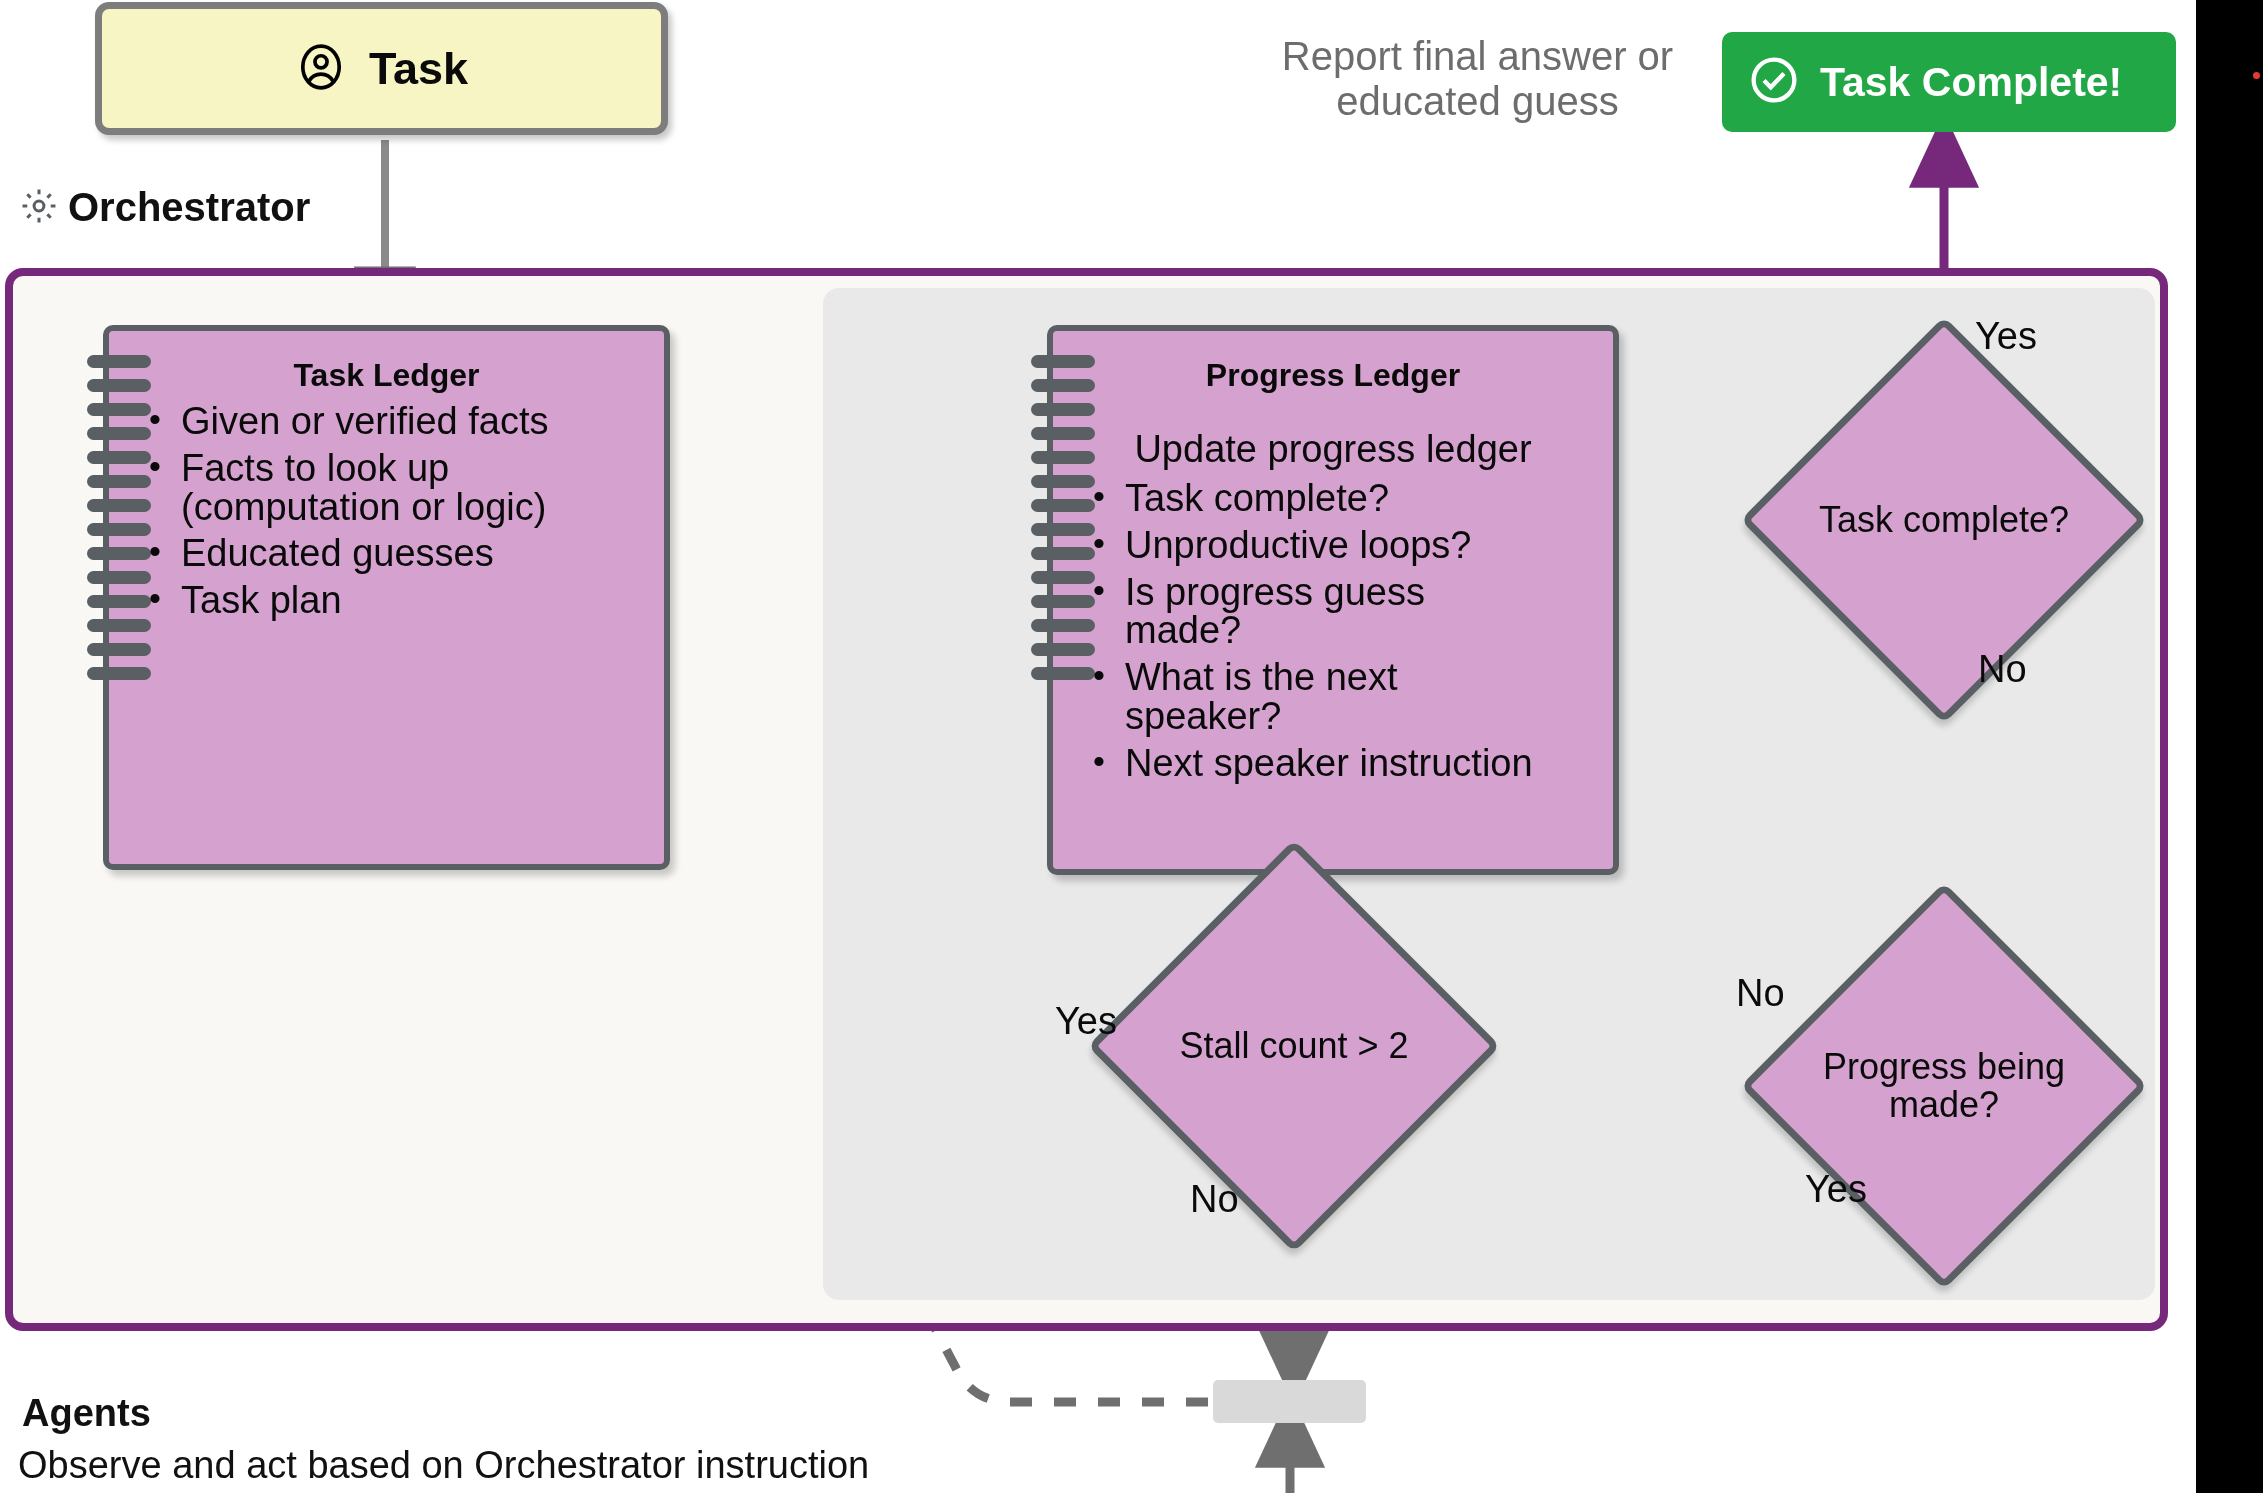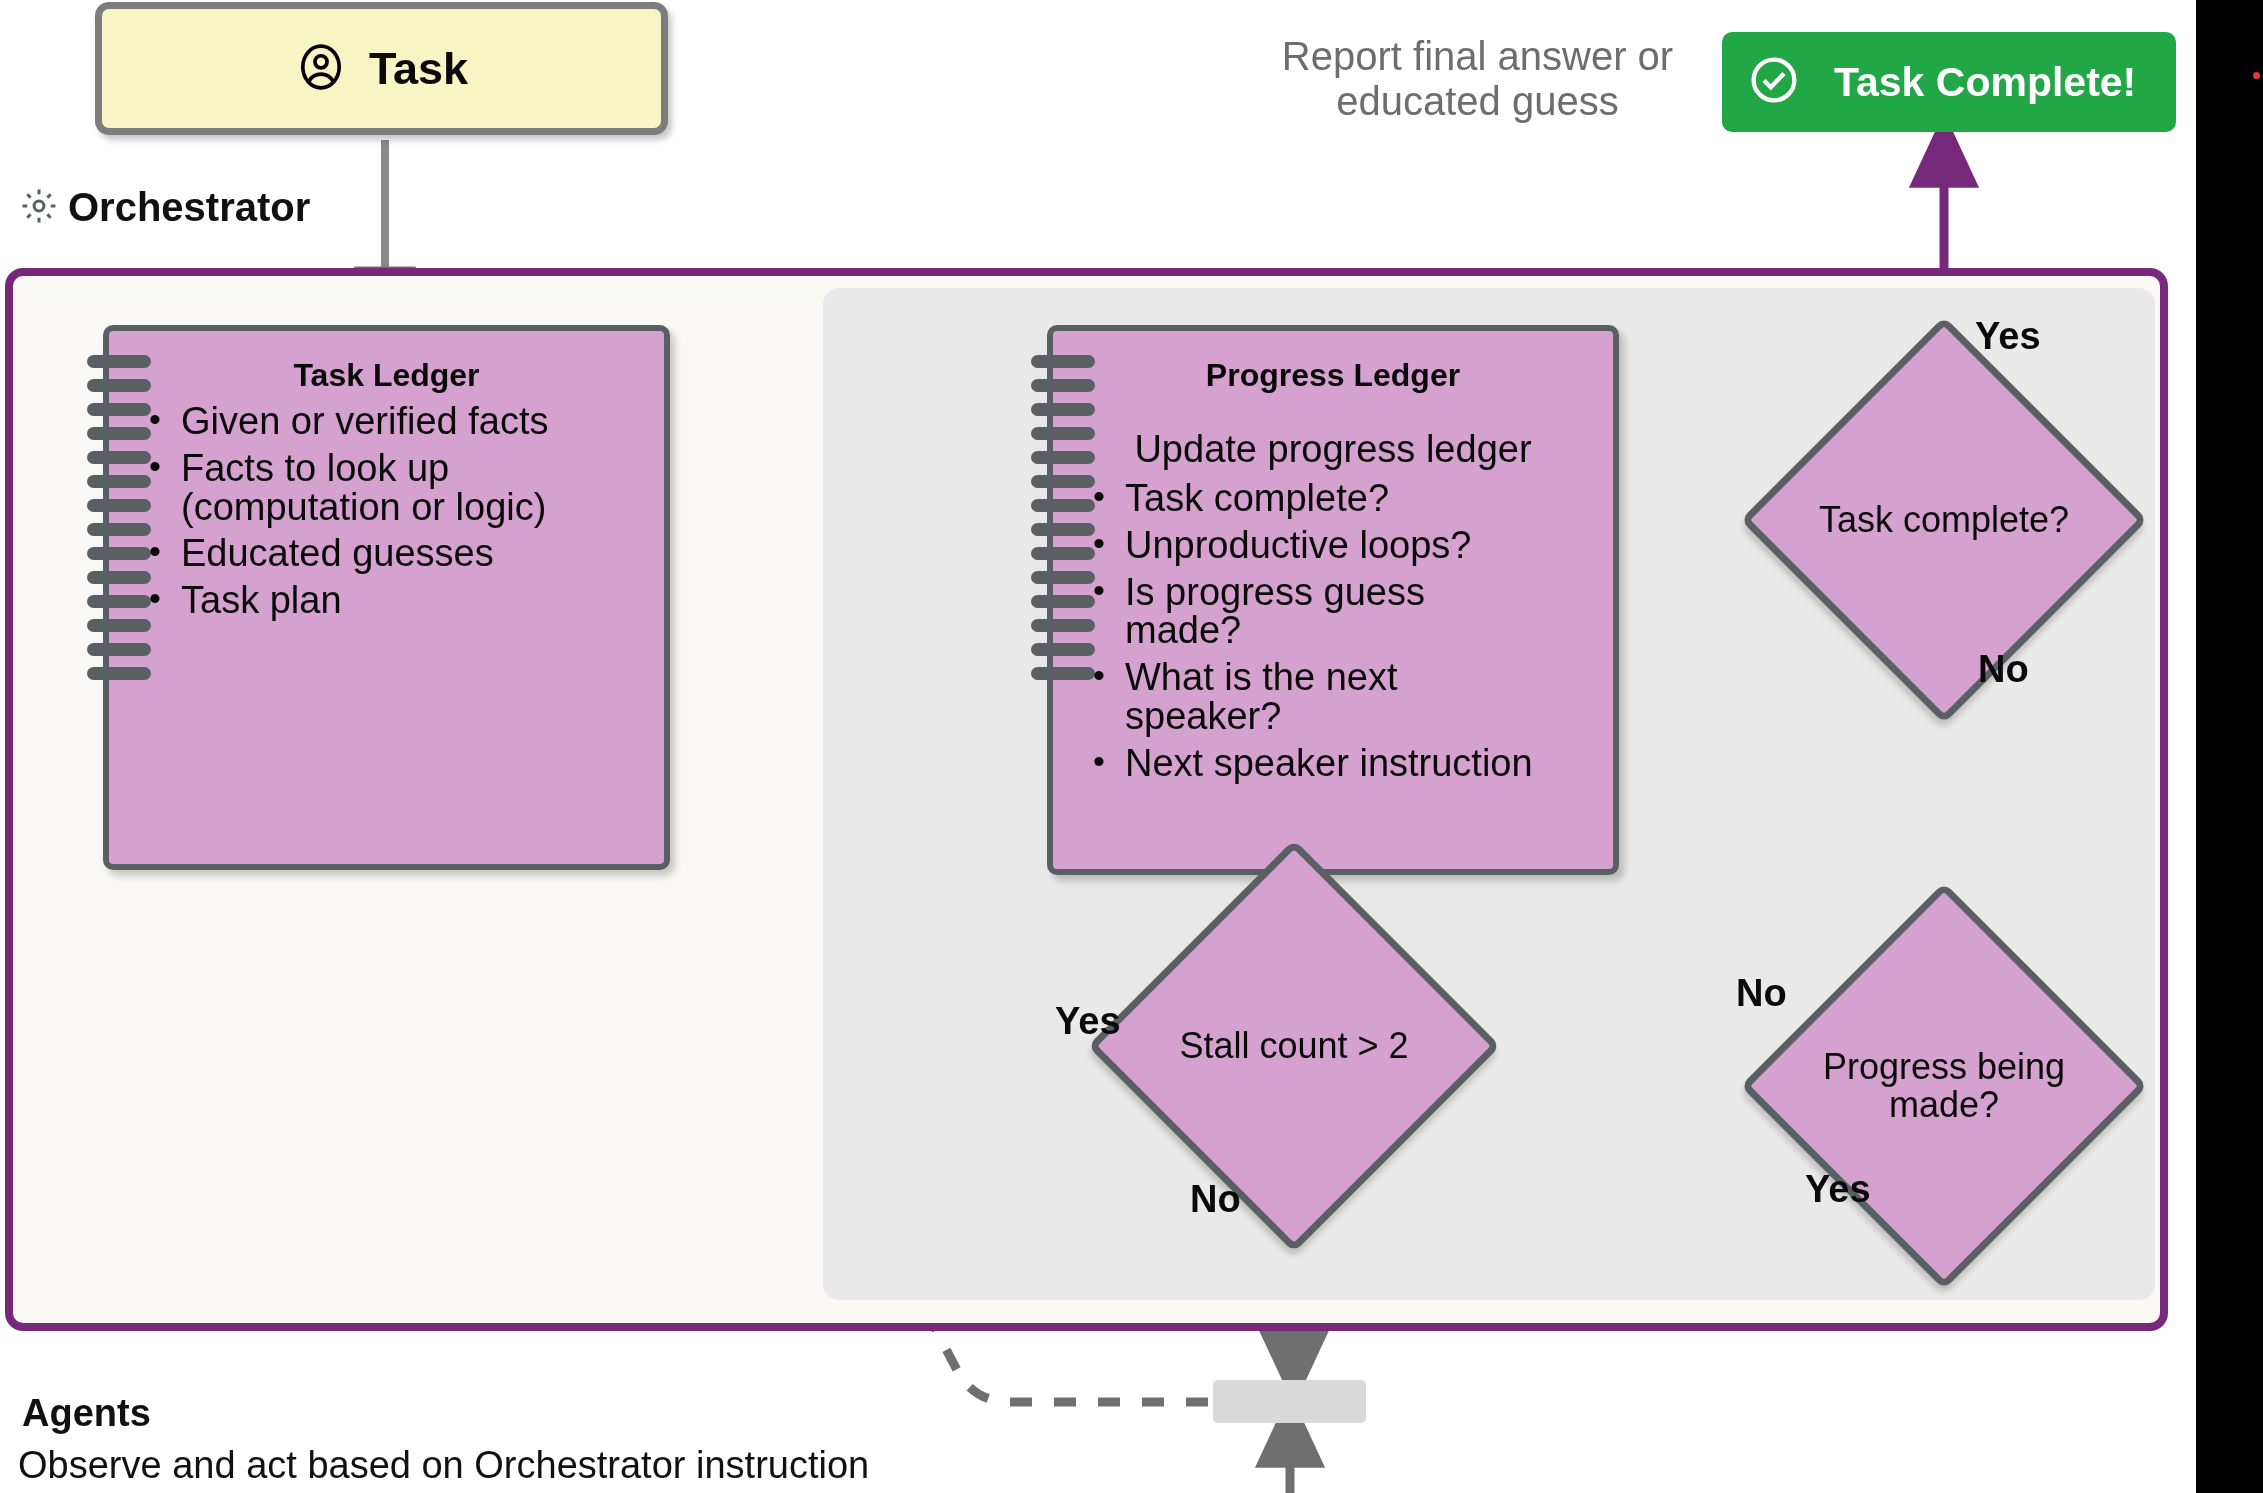--- a/index.html
+++ b/index.html
@@ -56,36 +56,36 @@
   .diamond .dtext{position:absolute;left:0;top:0;width:100%;height:100%;
       display:flex;align-items:center;justify-content:center;text-align:center;
       font-size:36px;line-height:1.06;color:#0a0a0a;padding:0 6px;box-sizing:border-box;}
 
   #d-complete{left:1800px;top:376px;width:288px;height:288px;}
   #d-progress{left:1800px;top:942px;width:288px;height:288px;}
   #d-stall{left:1148px;top:900px;width:292px;height:292px;}
 
   
   .badge{position:absolute;left:1722px;top:32px;width:454px;height:100px;background:#21a745;
-         border-radius:10px;display:flex;align-items:center;gap:34px;padding-left:26px;
+         border-radius:10px;display:flex;align-items:center;gap:20px;padding-left:26px;
          box-sizing:border-box;}
   .badge .lbl{font-size:41px;font-weight:bold;color:#fff;}
 
   .report-note{position:absolute;left:1245px;top:34px;width:465px;text-align:center;
                font-size:40px;line-height:1.12;color:#6d6d6d;}
 
   
   .agents-title{position:absolute;left:22px;top:1392px;font-size:38px;font-weight:bold;color:#111;}
   .agents-sub{position:absolute;left:18px;top:1444px;font-size:38px;color:#111;}
 
   .agent-slot{position:absolute;left:1213px;top:1380px;width:153px;height:43px;
               background:#d9d9d9;border-radius:5px;}
 
   
-  .elabel{position:absolute;font-size:38px;font-weight:bold;color:#0a0a0a;}
+  .elabel{position:absolute;font-size:38px;font-weight:normal;color:#0a0a0a;}
 
   svg.wires{position:absolute;left:0;top:0;width:2263px;height:1493px;pointer-events:none;}
 </style>
 </head>
 <body>
 
 <div id="stage">
 
   <svg class="wires" viewBox="0 0 2263 1493">
     <defs>

